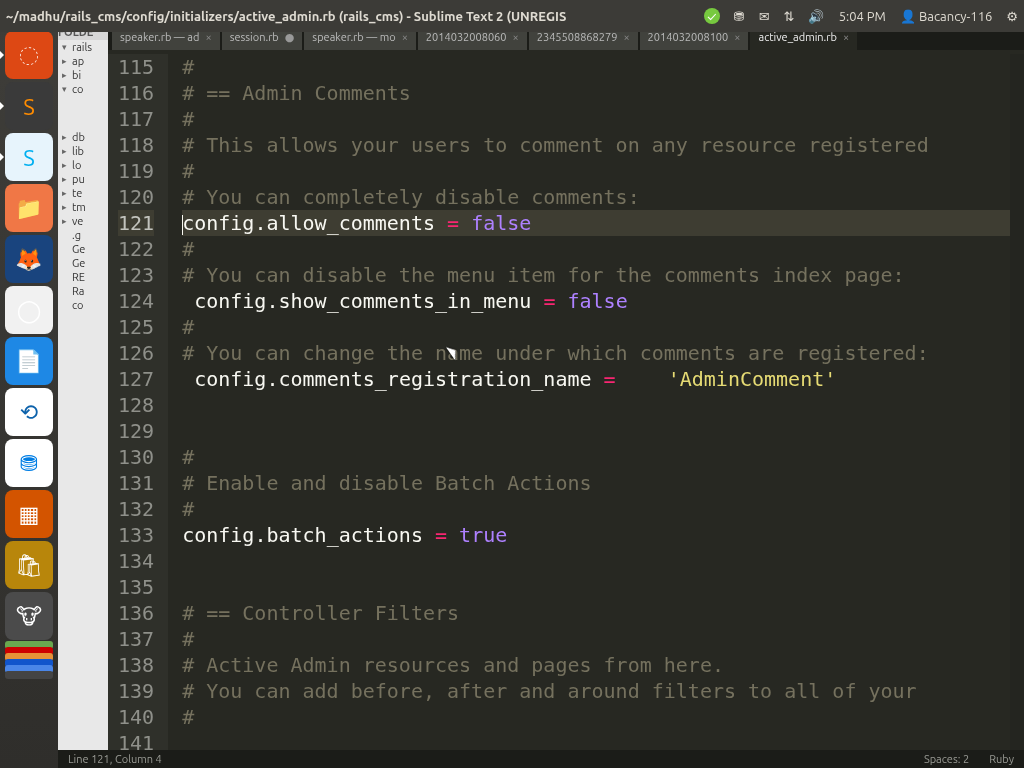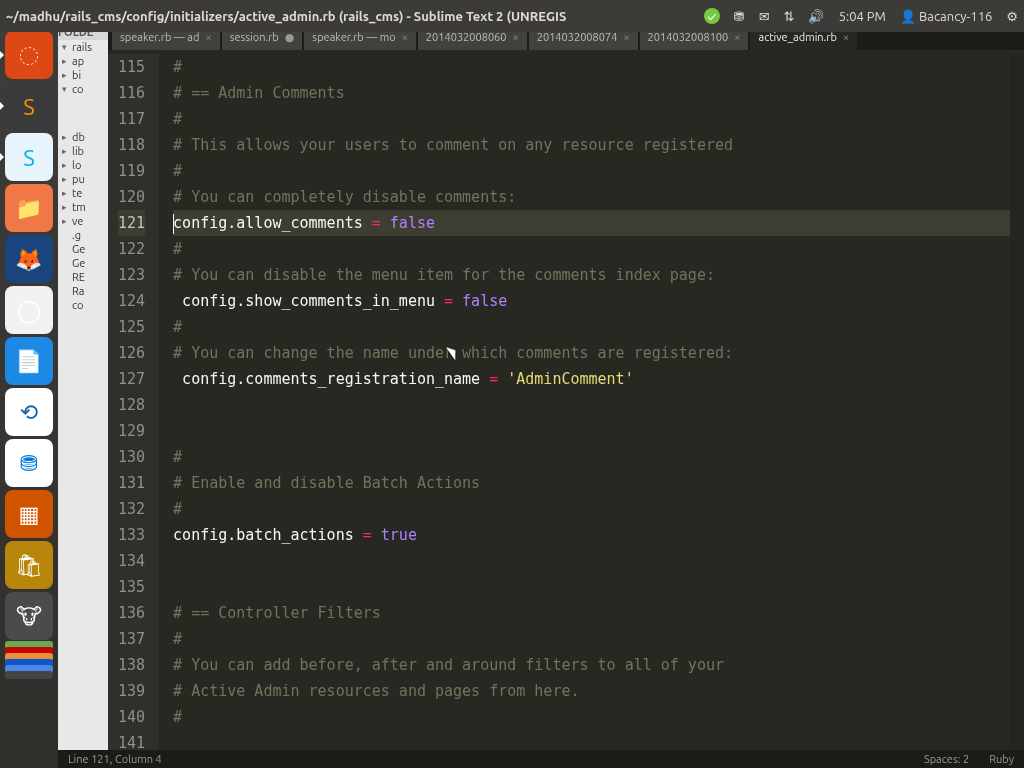--- a/index.html
+++ b/index.html
@@ -31,33 +31,33 @@
   
   
   .tabbar { position:absolute; top:0; left:50px; right:0; height:26px; background:#1b1c18; display:flex; align-items:flex-end; padding-left:4px; gap:0;}
   .tab { height:26px; background:#41423d; color:#bbb; font-size:11px; padding:0 8px; display:flex; align-items:center; border-top-left-radius:4px; border-top-right-radius:4px; margin-right:2px; gap:6px; max-width:130px; overflow:hidden; white-space:nowrap;}
   .tab.active { background:#272822; color:#eee;margin-top:40px;}
   .tab .x, .tab .dot { font-size:11px; color:#888;}
   .tab .dot::before{content:"●"; color:#999;}
   .tab .x::before{content:"×";}
   
   
-  .editor { position:absolute; top:30px; left:50px; right:0; bottom:18px; display:flex; font-family:"DejaVu Sans Mono","Consolas",monospace; font-size:15px; line-height:26px;}
+  .editor { position:absolute; top:30px; left:50px; right:0; bottom:18px; display:flex; font-family:"DejaVu Sans Mono","Consolas",monospace; font-size:20px; line-height:26px;}
   .gutter { background:#2f302a; color:#8f908a; text-align:right; padding: 0 14px 0 10px; }
   .gutter .ln { height:26px;}
   .gutter .ln.hl { background:#3e3d32; color:#c2c3bd;}
   .code { flex:1; padding-left:14px; color:#f8f8f2; overflow:hidden; position:relative;}
   .code .line { height:26px; white-space:pre;}
   .code .line.hl { background:#3e3d32;}
   .cmnt { color:#75715e;}
   .ident { color:#f8f8f2;}
   .punct { color:#f8f8f2;}
   .op { color:#f92672;}
   .bool { color:#ae81ff;}
-  .str { color:#e6db74;}
+  .str { color:#e6db74;margin-left:40px;}
   .caret { display:inline-block; width:1px; height:20px; background:#f8f8f0; vertical-align:middle; margin-right:-1px;}
   
   .minimap { position:absolute; right:0; top:0; bottom:0; width:14px; background:#242520;}
   
   
   .status { position:absolute; bottom:0; left:0; right:0; height:18px; background:#1b1c18; color:#9a9b95; font-size:11px; display:flex; align-items:center; padding:0 10px; gap:20px;}
   .status .grow{flex:1;}
   
   .cursor-img { position:absolute; width:14px; height:20px; pointer-events:none; z-index:50;}
   .cursor-img::before{content:""; position:absolute; left:4px; top:0; width:0;height:0; border-left:6px solid #fff; border-top:8px solid transparent; border-bottom:8px solid transparent; transform:rotate(-35deg); filter:drop-shadow(0 0 1px #000);}
@@ -257,21 +257,21 @@
       </div>
       <div class="tab">
         <span>speaker.rb — mo</span>
         <span class="x"></span>
       </div>
       <div class="tab">
         <span>2014032008060</span>
         <span class="x"></span>
       </div>
       <div class="tab">
-        <span>2014032008074</span>
+        <span>2345508868279</span>
         <span class="x"></span>
       </div>
       <div class="tab">
         <span>2014032008100</span>
         <span class="x"></span>
       </div>
       <div class="tab active">
         <span>active_admin.rb</span>
         <span class="x"></span>
       </div>
@@ -323,22 +323,22 @@
         <div class="line"></div>
         <div class="line"></div>
         <div class="line"><span class="cmnt">#</span></div>
         <div class="line"><span class="cmnt"># Enable and disable Batch Actions</span></div>
         <div class="line"><span class="cmnt">#</span></div>
         <div class="line"><span class="ident">config</span><span class="punct">.</span><span class="ident">batch_actions</span><span class="ident"> </span><span class="op">=</span><span class="ident"> </span><span class="bool">true</span></div>
         <div class="line"></div>
         <div class="line"></div>
         <div class="line"><span class="cmnt"># == Controller Filters</span></div>
         <div class="line"><span class="cmnt">#</span></div>
+        <div class="line"><span class="cmnt"># Active Admin resources and pages from here.</span></div>
         <div class="line"><span class="cmnt"># You can add before, after and around filters to all of your</span></div>
-        <div class="line"><span class="cmnt"># Active Admin resources and pages from here.</span></div>
         <div class="line"><span class="cmnt">#</span></div>
         <div class="minimap"></div>
     </div>
   </div>
   <div class="status">
     <span>Line 121, Column 4</span>
     <span class="grow"></span>
     <span>Spaces: 2</span>
     <span>Ruby</span>
   </div>

